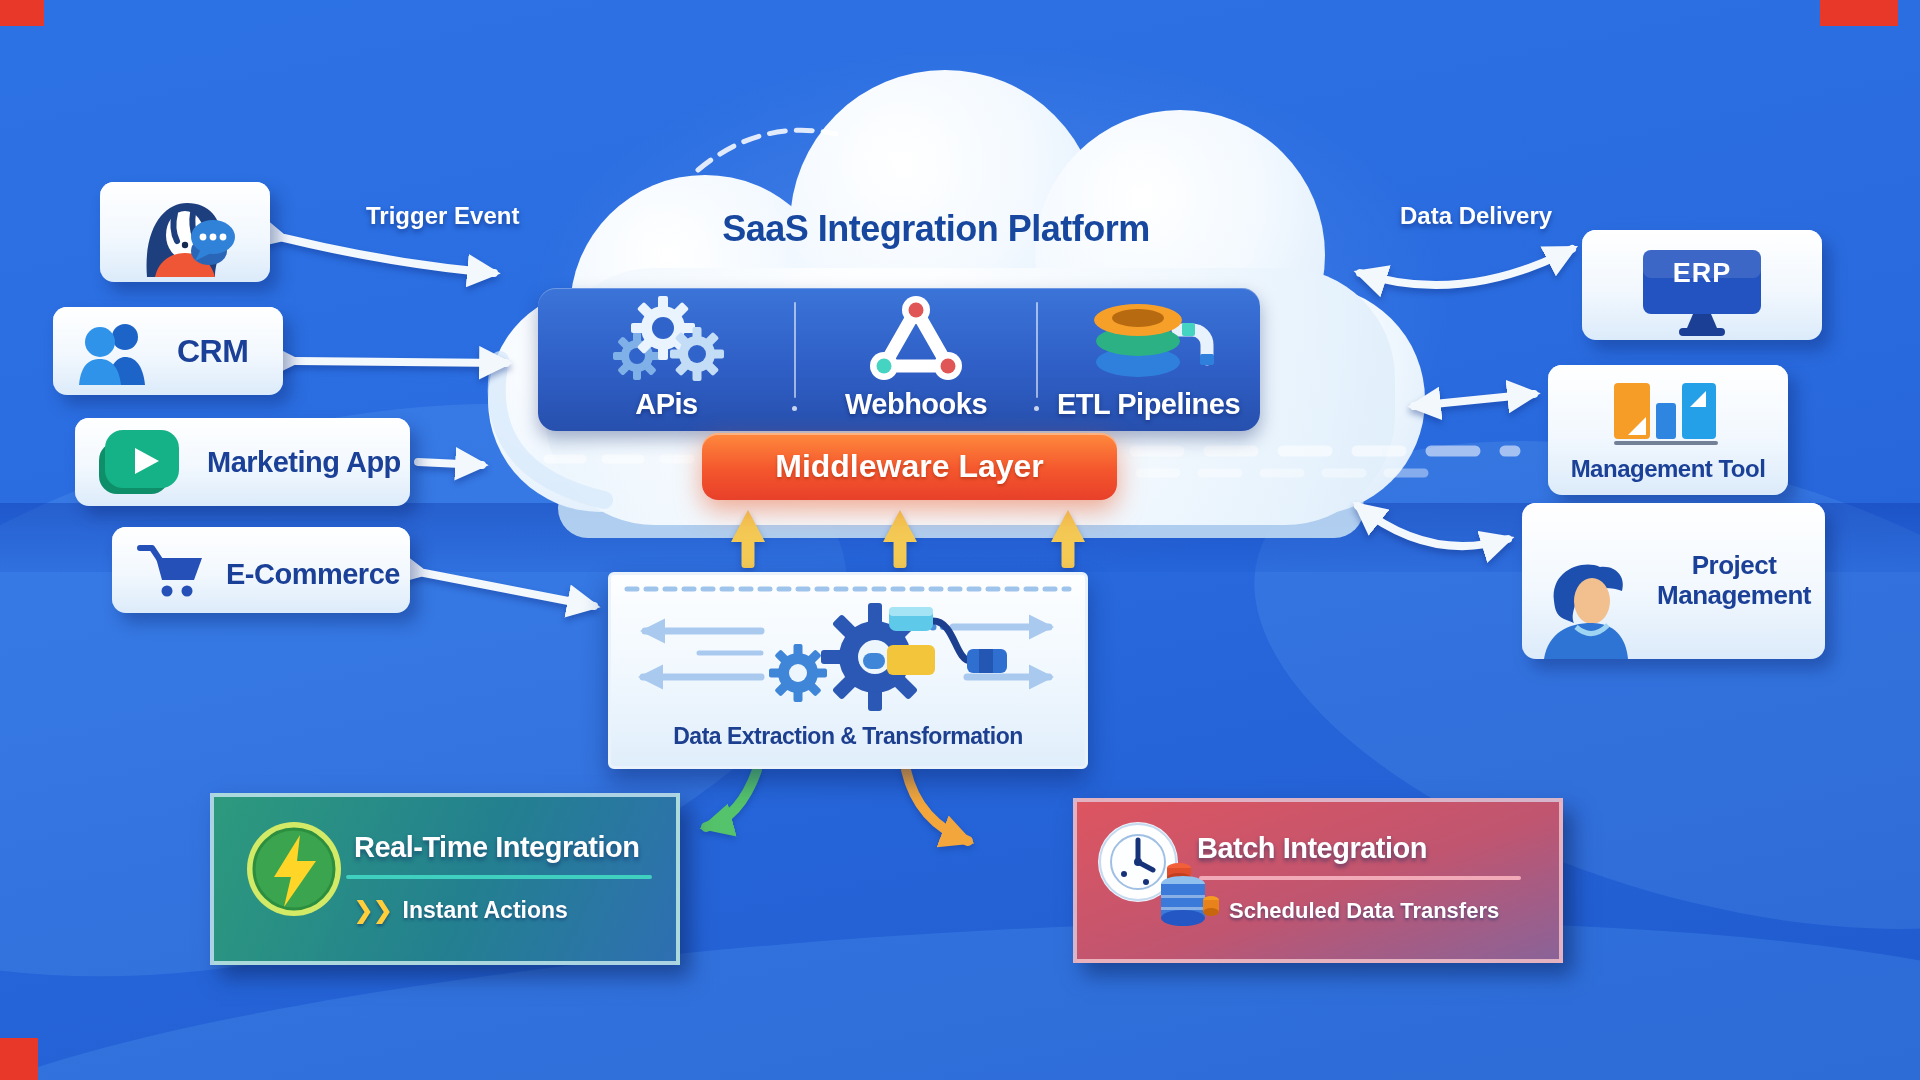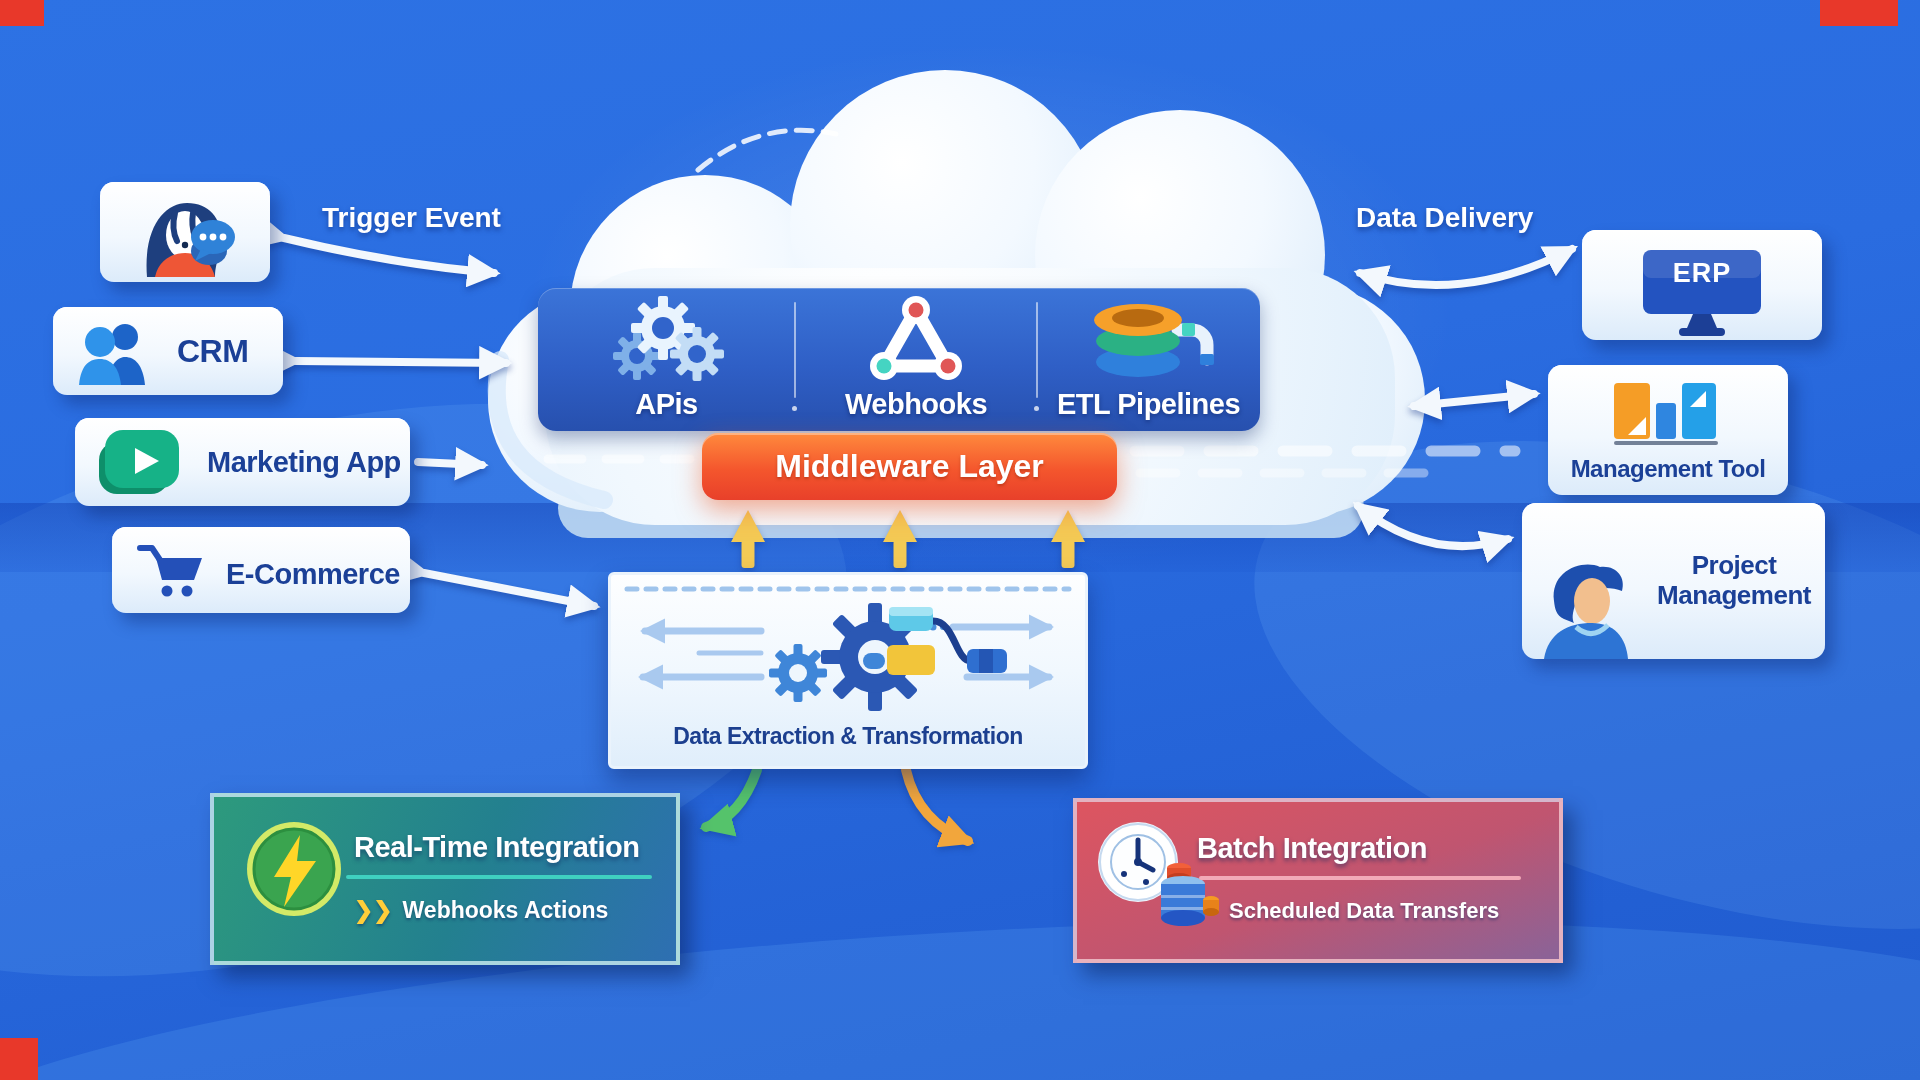--- a/index.html
+++ b/index.html
@@ -32,22 +32,22 @@
         background:linear-gradient(180deg,#ff8a3d 0%,#f4562d 55%,#e8402a 100%);
         box-shadow:0 10px 26px rgba(235,90,40,.5), inset 0 2px 0 rgba(255,255,255,.35);
         color:#fff;font-weight:bold;font-size:32px;text-shadow:0 2px 3px rgba(150,40,10,.5);}
   
   .card{position:absolute;border-radius:14px;
         background:linear-gradient(180deg,#ffffff 0%,#f2f8fe 55%,#dcebfa 100%);
         box-shadow:8px 10px 16px rgba(12,40,110,.38), inset 0 1px 0 #fff;
         display:flex;align-items:center;}
   .card .lbl{color:#1b4097;font-weight:bold;letter-spacing:-0.5px;}
   
-  .flow-label{position:absolute;color:#fff;font-weight:bold;font-size:28px;
-        text-shadow:0 3px 5px rgba(10,35,110,.55);}
+  .flow-label{position:absolute;color:#fff;font-weight:bold;font-size:24px;
+        text-shadow:0 3px 5px rgba(10,35,110,.55);margin-left:44px;}
   
   .procbox{position:absolute;border-radius:6px;border:3px solid #eaf3fc;
         background:linear-gradient(180deg,#fdfeff 0%,#f1f8fe 50%,#e0eefb 100%);
         box-shadow:0 12px 24px rgba(10,35,105,.45);}
   .proclabel{position:absolute;left:0;right:0;bottom:16px;text-align:center;
         color:#1c3f8f;font-weight:bold;font-size:23px;letter-spacing:-0.5px;}
   
   .mode{position:absolute;box-sizing:border-box;box-shadow:10px 12px 20px rgba(8,30,85,.5);}
   .mode.rt{border:4px solid rgba(205,235,242,.8);
         background:linear-gradient(115deg,#2d9a7d 0%,#23808f 55%,#2e6fb2 100%);}
@@ -76,20 +76,21 @@
   <div class="wave" style="left:520px;top:40px;width:940px;height:540px;background:radial-gradient(ellipse at center,rgba(255,255,255,.14) 0%,rgba(255,255,255,0) 70%);"></div>
   <div class="band" style="top:503px;height:69px;background:linear-gradient(180deg,rgba(16,60,175,.42),rgba(30,90,210,.28));"></div>
 
   <div class="cloud-shadow" style="left:558px;top:478px;width:806px;height:60px;"></div>
   <div class="puff" style="left:488px;top:288px;width:224px;height:224px;"></div>
   <div class="puff" style="left:570px;top:175px;width:270px;height:270px;"></div>
   <div class="puff" style="left:790px;top:70px;width:310px;height:310px;"></div>
   <div class="puff" style="left:1035px;top:110px;width:290px;height:290px;"></div>
   <div class="puff" style="left:1195px;top:285px;width:230px;height:230px;"></div>
   <div class="cloud-base" style="left:545px;top:268px;width:850px;height:257px;"></div>
+  <div class="cloud-title" style="left:636px;top:208px;width:600px;">SaaS Integration Platform</div>
 
   <svg class="overlay" width="1920" height="1080" viewBox="0 0 1920 1080">
     <defs>
       <marker id="mW" viewBox="0 0 10 10" refX="8" refY="5" markerWidth="4.2" markerHeight="4.2" orient="auto">
           <path d="M0,0 L10,5 L0,10 z" fill="#f3f8fd"></path>
         </marker>
       <marker id="mWr" viewBox="0 0 10 10" refX="8" refY="5" markerWidth="4.2" markerHeight="4.2" orient="auto-start-reverse">
           <path d="M0,0 L10,5 L0,10 z" fill="#f3f8fd"></path>
         </marker>
       <marker id="mG" viewBox="0 0 10 10" refX="8" refY="5" markerWidth="3.4" markerHeight="3.4" orient="auto">
@@ -329,21 +330,21 @@
   <div class="mode rt" style="left:210px;top:793px;width:470px;height:172px;">
     <svg width="100" height="100" viewBox="0 0 100 100" style="position:absolute;left:30px;top:22px;">
       <circle cx="50" cy="50" r="47" fill="#d3ea67"></circle>
       <circle cx="50" cy="50" r="40" fill="#3aa44f"></circle>
       <circle cx="50" cy="50" r="40" fill="none" stroke="#2c8f3f" stroke-width="3"></circle>
       <polygon points="56,16 30,58 47,58 40,88 72,42 53,42" fill="#ffd628"></polygon>
     </svg>
     <div class="mtitle" style="left:140px;top:34px;">Real-Time Integration</div>
     <div class="mline" style="left:132px;top:78px;width:306px;background:#3fd0c0;"></div>
     <div class="msub" style="left:140px;top:100px;">
-      <span class="chev">❯❯</span><span>Webhooks Actions</span>
+      <span class="chev">❯❯</span><span>Instant Actions</span>
     </div>
   </div>
 
   <div class="mode batch" style="left:1073px;top:798px;width:490px;height:165px;">
     <svg width="135" height="112" viewBox="0 0 135 112" style="position:absolute;left:14px;top:14px;">
       <circle cx="47" cy="46" r="40" fill="#eef5fd"></circle>
       <circle cx="47" cy="46" r="38" fill="#ffffff" stroke="#c5d9ef" stroke-width="2"></circle>
       <circle cx="47" cy="46" r="27" fill="#fdfeff" stroke="#9fc0e4" stroke-width="2"></circle>
       <line x1="47" y1="46" x2="47" y2="24" stroke="#16337a" stroke-width="5" stroke-linecap="round"></line>
       <line x1="47" y1="46" x2="62" y2="54" stroke="#16337a" stroke-width="5" stroke-linecap="round"></line>

